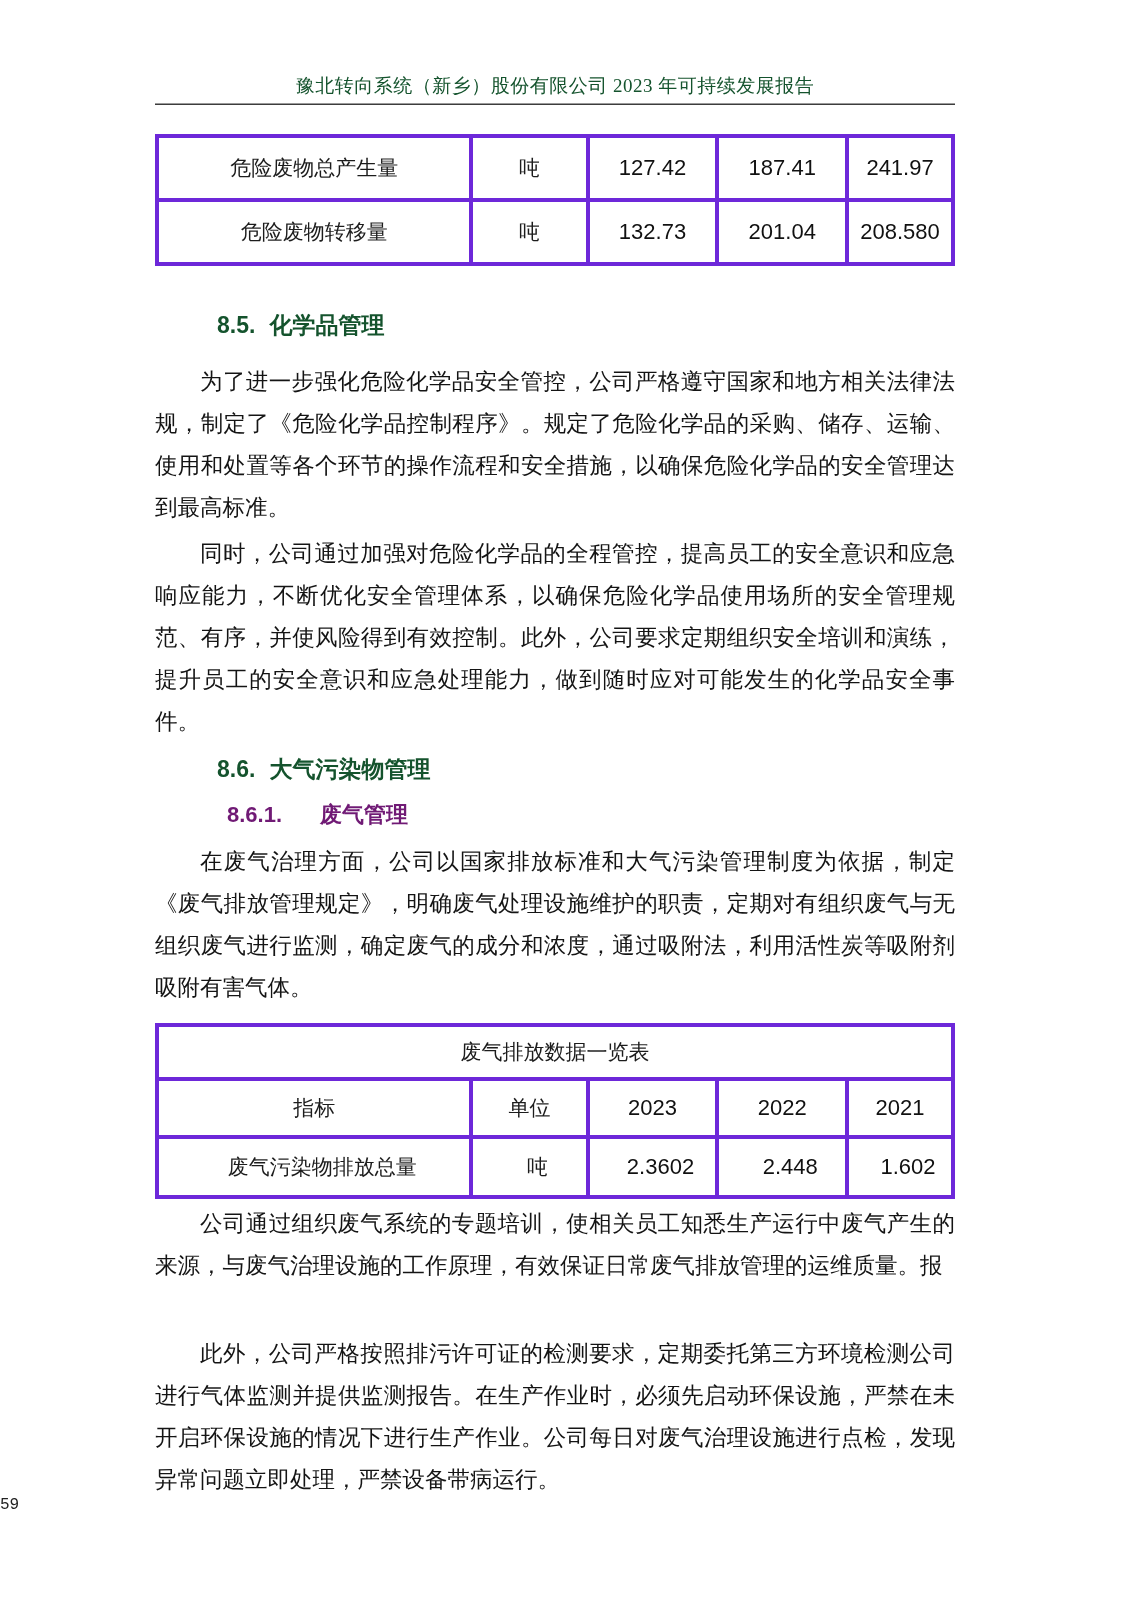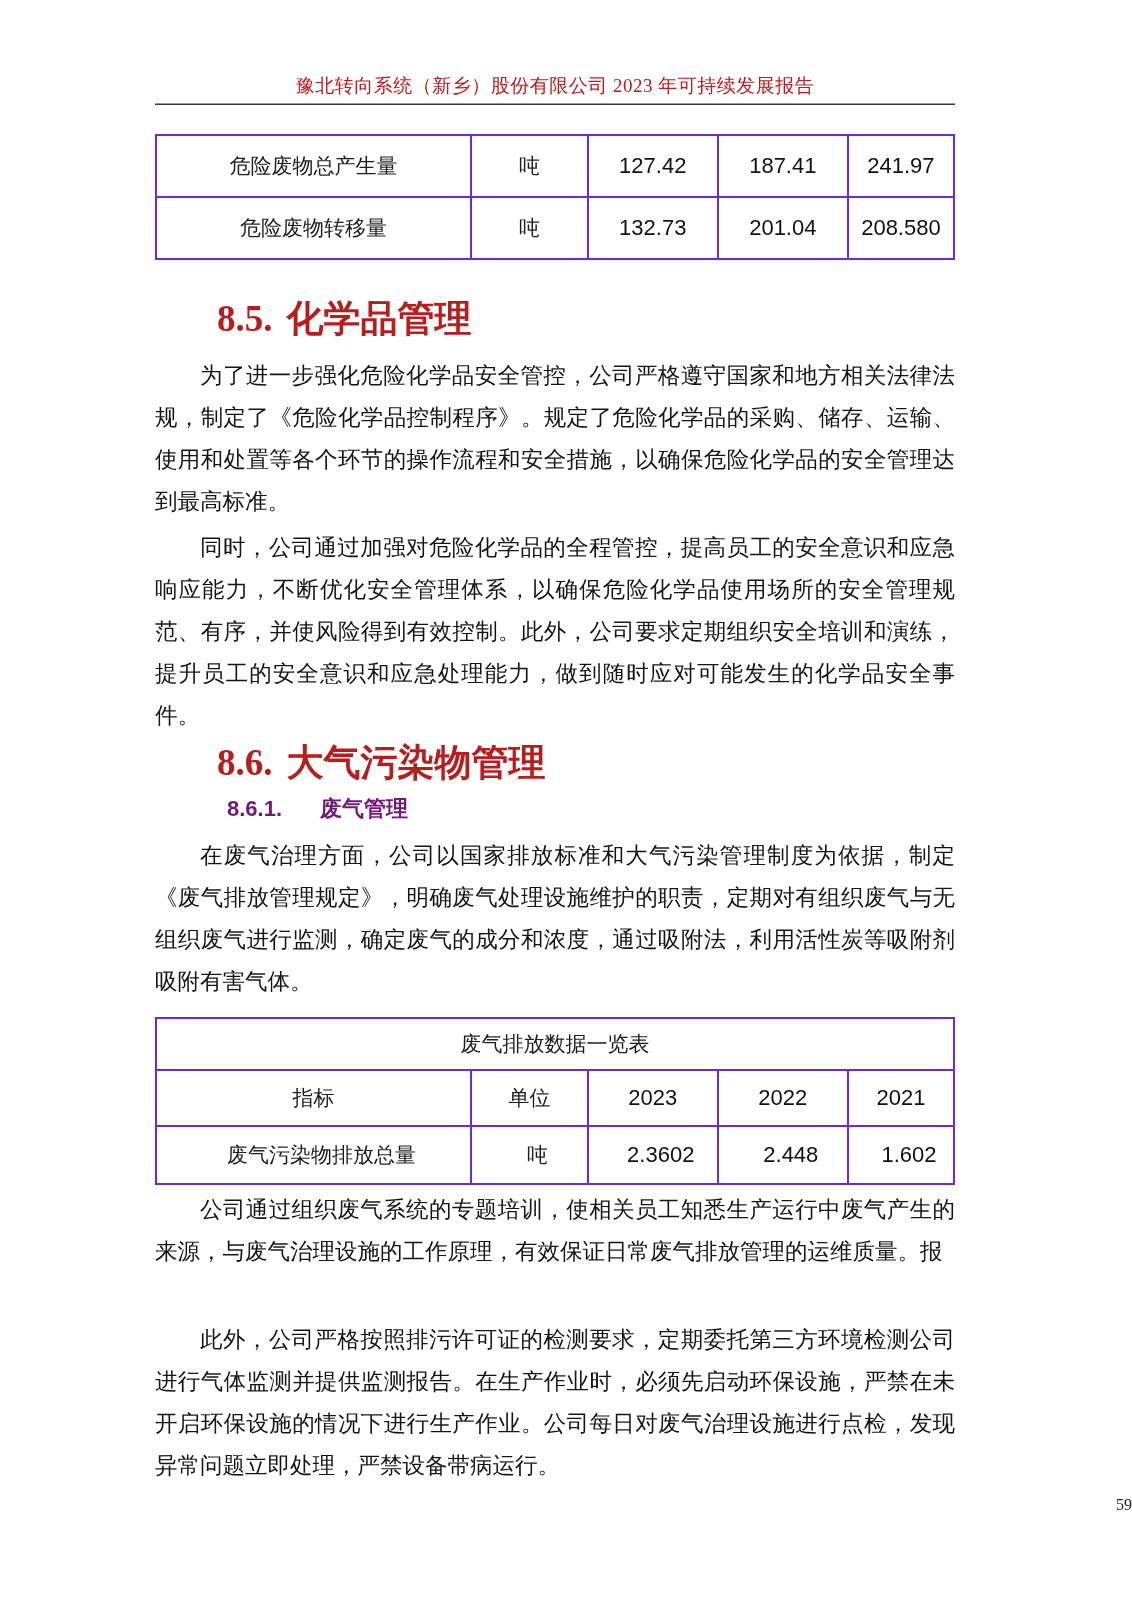--- a/index.html
+++ b/index.html
@@ -14,39 +14,39 @@
   .content {
     position: absolute;
     left: 155px; top: 74px;
     width: 800px;
   }
   
   .doc-header { text-align: center; }
   .doc-header .title {
     font-size: 19px;
     letter-spacing: 0.5px;
-    color: #b91c1c;
+    color: #14532d;
     line-height: 24px;
   }
   .header-rule { margin-top: 5px; height: 2px; background: #3d3d3d; }
   .header-rule::after {
     content: "";
     display: block;
     margin-top: 1px;
     height: 1px;
     background: #9a9a9a;
   }
   
   table {
     border-collapse: collapse;
     width: 100%;
     table-layout: fixed;
   }
   td {
-    border: 2px solid #6d28d9;
+    border: 4px solid #6d28d9;
     text-align: center;
     vertical-align: middle;
     font-size: 21px;
     padding: 0 4px;
     overflow: hidden;
   }
   .tbl-top { margin-top: 29px; }
   .tbl-top td { height: 60px; }
   .col-indicator { width: 39.5%; }
   .col-unit { width: 14.6%; }
@@ -57,25 +57,25 @@
     font-family: "Liberation Sans", sans-serif;
     font-size: 22px;
     color: #111;
   }
   .tbl-exhaust { margin-top: 14px; }
   .tbl-exhaust .title-row td { height: 50px; font-size: 21px; }
   .tbl-exhaust .head-row td { height: 54px; }
   .tbl-exhaust .data-row td { height: 56px; padding-left: 20px; }
   
   .h2 {
-    font-family: Liberation Serif, serif;
+    font-family: Liberation Sans, sans-serif;
     font-weight: bold;
-    font-size: 37px;
+    font-size: 23px;
     line-height: 36px;
-    color: #b91c1c;
+    color: #14532d;
     margin: 41px 0 0 62px;
   }
   .h2 .sec-num { margin-right: 14px; }
   .h2-2 { margin-top: 8px; }
   .h3 {
     font-family: "Liberation Sans", sans-serif;
     font-weight: bold;
     font-size: 22px;
     line-height: 28px;
     color: #701a75;
@@ -94,23 +94,23 @@
   .p1 { margin-top: 18px; }
   .p2 { margin-top: 4px; }
   .p3 { margin-top: 12px; }
   .p4 { margin-top: 46px; }
   .p5 { margin-top: 4px; }
   
   .page-number {
     position: absolute;
     left: 0; top: 1496px;
     width: 1132px;
-    text-align: right;
+    text-align: left;
     font-size: 16px;
-    font-family: Liberation Serif, serif;
+    font-family: Liberation Mono, monospace;
     color: #222;
   }
 </style>
 </head>
 <body>
 
 <div class="content">
 
   <div class="doc-header">
     <div class="title">豫北转向系统（新乡）股份有限公司 2023 年可持续发展报告</div>

